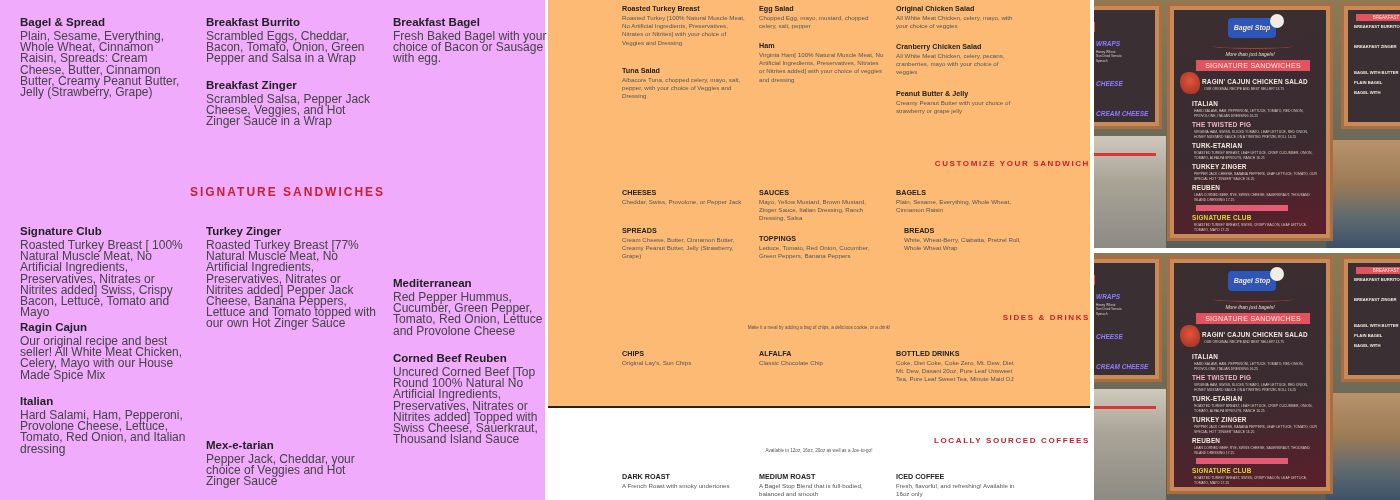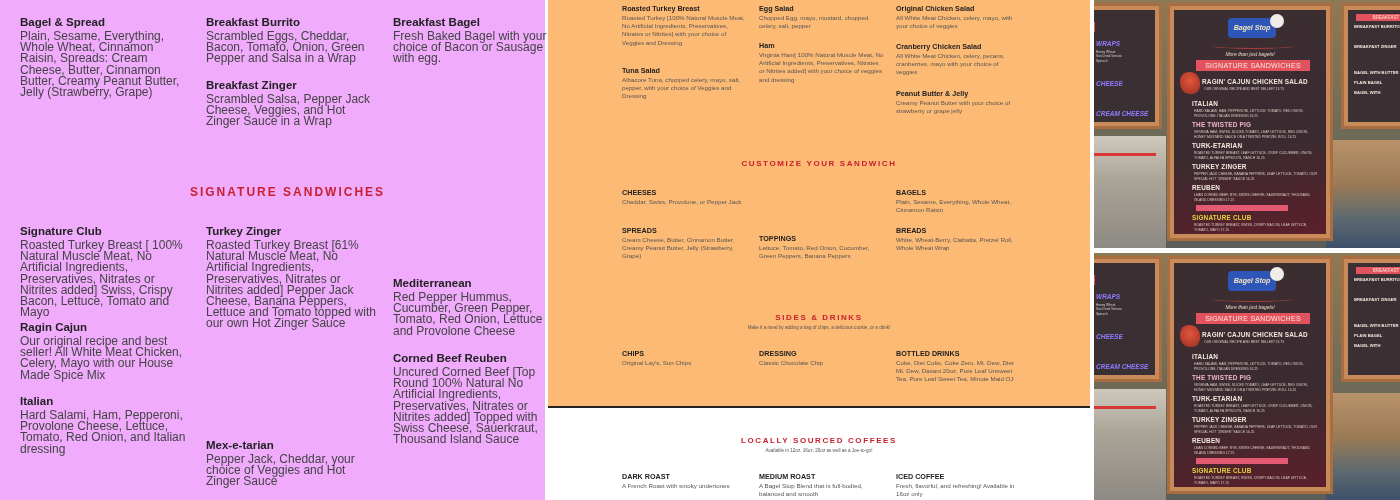--- a/index.html
+++ b/index.html
@@ -16,21 +16,21 @@
       font-size: 12px; font-weight: bold; letter-spacing: 2px; color: #c8202f;
     }
 
     
     #mid { position: absolute; left: 548px; top: 0; width: 542px; height: 408px; background: #fdba74; }
     #mid .bottom-rule { position: absolute; left: 0; right: 0; bottom: 0; height: 2px; background: #222; }
     .m-item { position: absolute; width: 125px; }
     .m-item h4 { font-size: 7.2px; font-weight: bold; color: #222; line-height: 9px; margin-bottom: 1px; }
     .m-item p { font-size: 6.2px; line-height: 8.2px; color: #555; }
     .m-section-title {
-      position: absolute; left: 0; right: 0; text-align: center;
+      position: absolute; left: 0; right: 0; text-align: right;
       font-size: 8px; font-weight: bold; letter-spacing: 1.6px; color: #c8202f;
     }
     .m-section-sub {
       position: absolute; left: 0; right: 0; text-align: center;
       font-size: 4.6px; color: #555;
     }
 
     
     #photos { position: absolute; left: 1094px; top: 0; width: 306px; height: 500px; background: #fff; }
     .photo { position: absolute; left: 0; width: 306px; height: 248px; overflow: hidden;
@@ -101,21 +101,21 @@
   <div class="l-item" style="left:20px; top:320px;">
     <h3>Ragin Cajun</h3>
     <p>Our original recipe and best seller! All White Meat Chicken, Celery, Mayo with our House Made Spice Mix</p>
   </div>
   <div class="l-item" style="left:20px; top:394px;">
     <h3>Italian</h3>
     <p>Hard Salami, Ham, Pepperoni, Provolone Cheese, Lettuce, Tomato, Red Onion, and Italian dressing</p>
   </div>
   <div class="l-item" style="left:206px; top:224px;">
     <h3>Turkey Zinger</h3>
-    <p>Roasted Turkey Breast [61% Natural Muscle Meat, No Artificial Ingredients, Preservatives, Nitrates or Nitrites added] Pepper Jack Cheese, Banana Peppers, Lettuce and Tomato topped with our own Hot Zinger Sauce</p>
+    <p>Roasted Turkey Breast [77% Natural Muscle Meat, No Artificial Ingredients, Preservatives, Nitrates or Nitrites added] Pepper Jack Cheese, Banana Peppers, Lettuce and Tomato topped with our own Hot Zinger Sauce</p>
   </div>
   <div class="l-item" style="left:206px; top:438px;">
     <h3>Mex-e-tarian</h3>
     <p>Pepper Jack, Cheddar, your choice of Veggies and Hot Zinger Sauce</p>
   </div>
   <div class="l-item" style="left:393px; top:276px;">
     <h3>Mediterranean</h3>
     <p>Red Pepper Hummus, Cucumber, Green Pepper, Tomato, Red Onion, Lettuce and Provolone Cheese</p>
   </div>
   <div class="l-item" style="left:393px; top:351px;">
@@ -157,41 +157,45 @@
 
   <div class="m-section-title" style="top:159px;">CUSTOMIZE YOUR SANDWICH</div>
   <div class="m-item" style="left:74px; top:188px;">
     <h4>CHEESES</h4>
     <p>Cheddar, Swiss, Provolone, or Pepper Jack</p>
   </div>
   <div class="m-item" style="left:74px; top:226px;">
     <h4>SPREADS</h4>
     <p>Cream Cheese, Butter, Cinnamon Butter, Creamy Peanut Butter, Jelly (Strawberry, Grape)</p>
   </div>
+  <div class="m-item" style="left:211px; top:188px;">
+    <h4>SAUCES</h4>
+    <p>Mayo, Yellow Mustard, Brown Mustard, Zinger Sauce, Italian Dressing, Ranch Dressing, Salsa</p>
+  </div>
   <div class="m-item" style="left:348px; top:188px;">
     <h4>BAGELS</h4>
     <p>Plain, Sesame, Everything, Whole Wheat, Cinnamon Raisin</p>
   </div>
   <div class="m-item" style="left:211px; top:234px;">
     <h4>TOPPINGS</h4>
     <p>Lettuce, Tomato, Red Onion, Cucumber, Green Peppers, Banana Peppers</p>
   </div>
-  <div class="m-item" style="left:348px; top:226px;">
+  <div class="m-item" style="left:356px; top:226px;">
     <h4>BREADS</h4>
     <p>White, Wheat-Berry, Ciabatta, Pretzel Roll, Whole Wheat Wrap</p>
   </div>
 
   <div class="m-section-title" style="top:313px;">SIDES &amp; DRINKS</div>
   <div class="m-section-sub" style="top:325px;">Make it a meal by adding a bag of chips, a delicious cookie, or a drink!</div>
   <div class="m-item" style="left:74px; top:349px;">
     <h4>CHIPS</h4>
     <p>Original Lay's, Sun Chips</p>
   </div>
   <div class="m-item" style="left:211px; top:349px;">
-    <h4>DRESSING</h4>
+    <h4>ALFALFA</h4>
     <p>Classic Chocolate Chip</p>
   </div>
   <div class="m-item" style="left:348px; top:349px;">
     <h4>BOTTLED DRINKS</h4>
     <p>Coke, Diet Coke, Coke Zero, Mt. Dew, Diet Mt. Dew, Dasani 20oz, Pure Leaf Unsweet Tea, Pure Leaf Sweet Tea, Minute Maid OJ</p>
   </div>
 
   <div class="m-section-title" style="top:436px;">LOCALLY SOURCED COFFEES</div>
   <div class="m-section-sub" style="top:448px;">Available in 12oz, 16oz, 20oz as well as a Joe-to-go!</div>
   <div class="m-item" style="left:74px; top:472px;">

